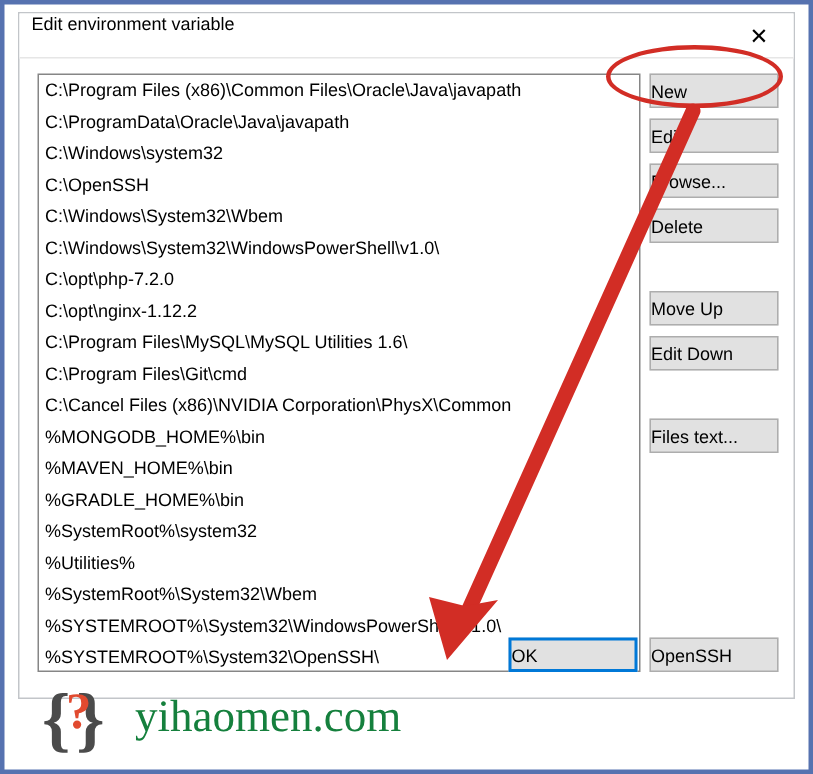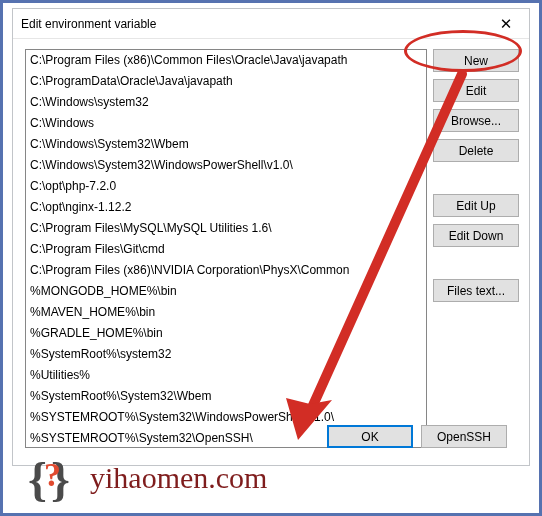--- a/index.html
+++ b/index.html
@@ -1,62 +1,62 @@
 <!DOCTYPE html>
 <html><head>
 <meta charset="utf-8">
 <style>
   * { box-sizing: border-box; font-family: "Segoe UI", Tahoma, sans-serif; }
   body { margin: 0; background: #fff; width: 542px; height: 516px; position: relative; overflow:hidden;}
   .outer-border { position:absolute; inset:0; border:3px solid #5672b0; pointer-events:none; }
   .window { position:absolute; left:12px; top:8px; width:518px; height:458px; border:1px solid #c2c5c9; background:#fff; }
-  .titlebar { height:30px; background:#fff; display:flex; align-items:center; justify-content:space-between; border-bottom:1px solid #e6e6e6; }
+  .titlebar { height:30px; background:#fff; display:flex; justify-content:space-between; border-bottom:1px solid #e6e6e6; }
   .titlebar .title { font-size:12px; padding-left:8px; color:#000; }
   .close-btn { width:46px; height:30px; display:flex; align-items:center; justify-content:center; font-size:15px; font-weight:300; cursor:default; }
   .content { position:absolute; left:10px; top:40px; right:10px; bottom:10px; }
   .listbox { position:absolute; left:2px; top:0; width:402px; height:399px; border:1px solid #868686; background:#fff; overflow:hidden; }
   .listbox .row { font-size:12px; line-height:21px; padding-left:4px; white-space:nowrap; cursor:default; }
   .sidebtns { position:absolute; right:0; top:0; width:86px; }
-  .wbtn { width:86px; height:23px; font-size:12px; background:#e1e1e1; border:1px solid #adadad; margin-bottom:7px; cursor:default; display:flex; align-items:center; justify-content:center; }
+  .wbtn { width:86px; height:23px; font-size:12px; background:#e1e1e1; border:1px solid #adadad; margin-bottom:7px; cursor:default; display:flex; align-items:center; justify-content:flex-start; }
   .gap-small { height: 25px; }
-  .bottom-btns { position:absolute; right:12px; bottom:0; display:flex; gap:8px; }
+  .bottom-btns { position:absolute; right:0; bottom:0; display:flex; gap:8px; }
   .ok-btn { border:2px solid #0078d7; }
   
   .ellipse { position:absolute; left:404px; top:30px; width:118px; height:42px; border:3px solid #d22d25; border-radius:50%; pointer-events:none; }
   .arrow-svg { position:absolute; left:0; top:0; pointer-events:none; }
   
   .wm { position:absolute; left:28px; top:452px; display:flex; align-items:center; gap:10px; }
   .wm-logo { width:52px; height:52px; position:relative; }
   .wm-logo .brackets { font-family: Georgia, serif; font-size:48px; font-weight:bold; color:#4b4b4b; letter-spacing:-4px; }
   .wm-logo .qm { position:absolute; left:16px; top:4px; font-size:34px; font-weight:bold; color:#e14a2f; font-family:Georgia,serif;}
-  .wm-text { font-size:30px; color:#7f1d1d; font-family: Georgia, "Times New Roman", serif; }
+  .wm-text { font-size:30px; color:#15803d; font-family: Georgia, "Times New Roman", serif; }
 </style>
 </head>
 <body>
 
 <div class="window">
   <div class="titlebar">
     <span class="title">Edit environment variable</span>
     <div class="close-btn">
       <span>✕</span>
     </div>
   </div>
   <div class="content">
     <div class="listbox" id="listbox">
         <div class="row">C:\Program Files (x86)\Common Files\Oracle\Java\javapath</div>
         <div class="row">C:\ProgramData\Oracle\Java\javapath</div>
         <div class="row">C:\Windows\system32</div>
-        <div class="row">C:\Windows</div>
+        <div class="row">C:\OpenSSH</div>
         <div class="row">C:\Windows\System32\Wbem</div>
         <div class="row">C:\Windows\System32\WindowsPowerShell\v1.0\</div>
         <div class="row">C:\opt\php-7.2.0</div>
         <div class="row">C:\opt\nginx-1.12.2</div>
         <div class="row">C:\Program Files\MySQL\MySQL Utilities 1.6\</div>
         <div class="row">C:\Program Files\Git\cmd</div>
-        <div class="row">C:\Program Files (x86)\NVIDIA Corporation\PhysX\Common</div>
+        <div class="row">C:\Cancel Files (x86)\NVIDIA Corporation\PhysX\Common</div>
         <div class="row">%MONGODB_HOME%\bin</div>
         <div class="row">%MAVEN_HOME%\bin</div>
         <div class="row">%GRADLE_HOME%\bin</div>
         <div class="row">%SystemRoot%\system32</div>
         <div class="row">%Utilities%</div>
         <div class="row">%SystemRoot%\System32\Wbem</div>
         <div class="row">%SYSTEMROOT%\System32\WindowsPowerShell\v1.0\</div>
         <div class="row">%SYSTEMROOT%\System32\OpenSSH\</div>
       </div>
     <div class="sidebtns">
@@ -67,21 +67,21 @@
           <span>Edit</span>
         </div>
       <div class="wbtn">
           <span>Browse...</span>
         </div>
       <div class="wbtn">
           <span>Delete</span>
         </div>
       <div class="gap-small"></div>
       <div class="wbtn">
-          <span>Edit Up</span>
+          <span>Move Up</span>
         </div>
       <div class="wbtn">
           <span>Edit Down</span>
         </div>
       <div class="gap-small"></div>
       <div class="wbtn">
           <span>Files text...</span>
         </div>
     </div>
     <div class="bottom-btns">

